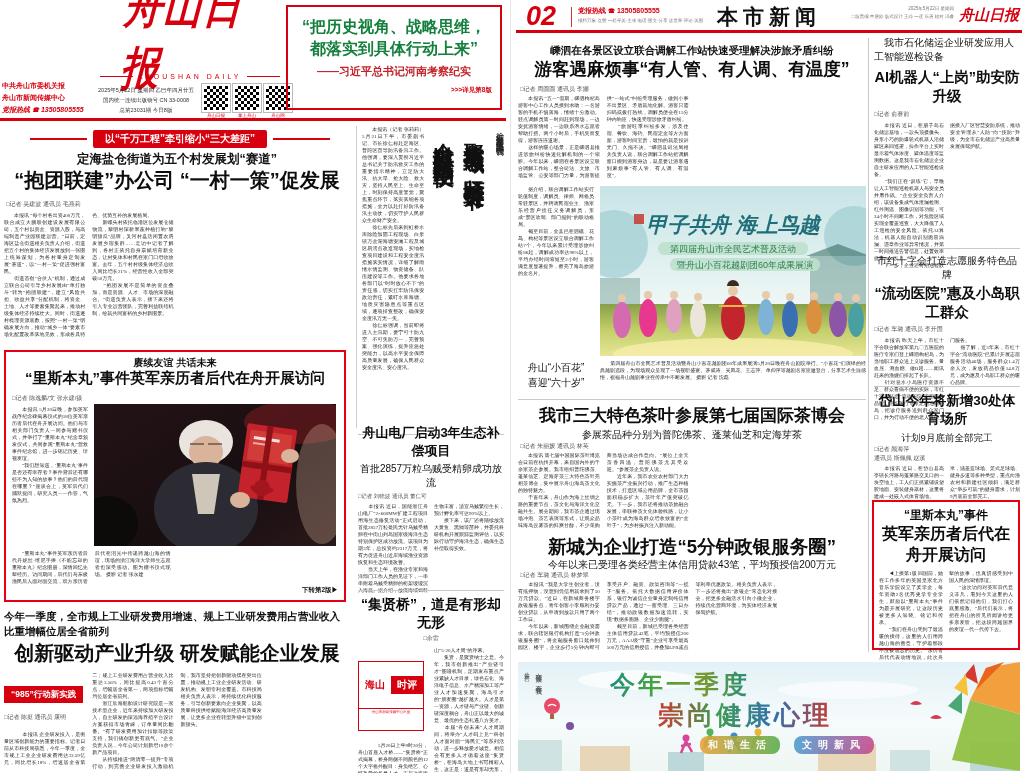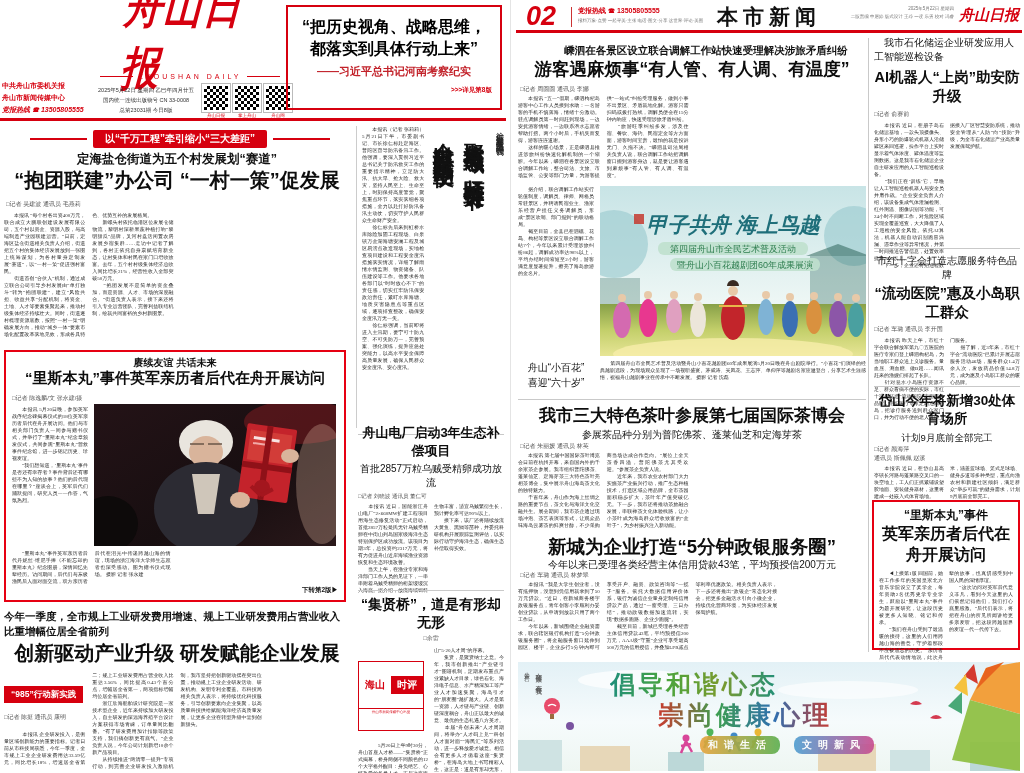--- a/index.html
+++ b/index.html
@@ -27,21 +27,21 @@
            font-size:46px;letter-spacing:2px;transform:scaleX(.82) skewX(-4deg);transform-origin:center;}
   .logo-en{font-size:7px;letter-spacing:3px;color:#d6000f;display:flex;align-items:center;gap:6px;}
   .logo-en:before,.logo-en:after{content:"";flex:1;height:1px;background:#d6000f;}
   .mast-org{font-size:7px;font-weight:700;color:#d6000f;line-height:1.7;}
   .mast-hot{font-style:italic;}
   .mast-date{font-size:5.5px;color:#333;line-height:1.8;}
   .qr{width:24px;height:24px;background:conic-gradient(#000 25%,#fff 0 50%,#000 0 75%,#fff 0) 0 0/6px 6px;
       border:2px solid #fff;outline:1px solid #bbb;}
   .qr-label{font-size:4.5px;color:#d6000f;text-align:center;margin-top:1px;}
   .head-box{border:2px solid #d6000f;box-sizing:border-box;text-align:center;padding-top:9px;}
-  .head-box .l{font-size:16px;font-weight:800;color:#000000;line-height:1.35;}
+  .head-box .l{font-size:16px;font-weight:800;color:#15803d;line-height:1.35;}
   .head-box .s{font-size:11px;color:#c2222a;margin-top:5px;font-weight:600;}
   .head-box .m{font-size:6.5px;color:#d6000f;text-align:right;margin:7px 8px 0 0;font-weight:700;}
   
   .banner-row{display:flex;align-items:center;gap:6px;}
   .banner-row:before,.banner-row:after{content:"";flex:1;height:1.5px;background:#d6000f;}
   .banner-pill{background:#d6000f;color:#fff;font-size:10px;font-weight:700;padding:2px 12px;border-radius:2px;}
   
   .vblock{writing-mode:vertical-rl;text-orientation:upright;}
   .v-head{font-size:21px;font-weight:800;line-height:1.45;letter-spacing:2px;}
   .v-eyebrow{font-size:8px;color:#222;letter-spacing:1px;}
@@ -237,21 +237,21 @@
     <div class="abs red" style="left:62px;top:6px;font-size:7px;font-weight:700;">党报热线 ☎ 13505805555</div>
     <div class="abs tiny" style="left:62px;top:17px;width:160px;">报料万象·点赞 一起寻美·主张 电话·图文·分享 这世界·评论·美图</div>
     <div class="abs ctr section-title" style="left:153px;top:3px;width:200px;">本市新闻</div>
     <div class="abs tiny" style="left:320px;top:5px;width:118px;text-align:right;">
       <div>2025年5月22日 星期四</div>
       <div>二版责编 申屠婷 版式设计 王琤 一读 乐勇 校对 冯睿</div>
     </div>
     <div class="abs logo-small" style="left:443px;top:6px;">舟山日报</div>
     <div class="rule" style="left:0;top:30px;width:506px;"></div>
 
-    <div class="abs ctr kicker" style="left:16px;top:44px;width:348px;font-size:10.5px;font-family:Liberation Mono, monospace;">嵊泗在各景区设立联合调解工作站快速受理解决涉旅矛盾纠纷</div>
+    <div class="abs ctr kicker" style="left:2px;top:44px;width:348px;font-size:10.5px;font-family:Liberation Mono, monospace;">嵊泗在各景区设立联合调解工作站快速受理解决涉旅矛盾纠纷</div>
     <div class="abs ctr headline" style="left:2px;top:57px;width:348px;font-size:17.5px;">游客遇麻烦事“有人管、有人调、有温度”</div>
     <div class="abs byline" style="left:4px;top:85px;">□记者 周圆圆 通讯员 李娜</div>
     <div class="abs body-text cols4" style="left:2px;top:95px;width:348px;height:86px;">　　本报讯 “五一”假期，嵊泗枸杞岛游客中心工作人员接到求助：一名游客的手机不慎落海，情绪十分激动。驻点调解员第一时间赶到现场，一边安抚游客情绪，一边联系潜水志愿者帮助打捞。两个小时后，手机失而复得，游客连连道谢。
 　　这样的暖心场景，正是嵊泗县推进涉旅纠纷快速化解机制的一个缩影。今年以来，嵊泗在各景区设立联合调解工作站，整合司法、文旅、市场监管、公安等部门力量，为游客提供“一站式”纠纷受理服务，做到小事不出景区、矛盾就地化解。游客只需扫码或拨打热线，调解员便会在15分钟内响应，快速受理涉旅矛盾纠纷。
 　　“旅游旺季纠纷多发，涉及住宿、餐饮、海钓、民宿定金等方方面面，游客时间宝贵，最怕的就是投诉无门、久拖不决。”嵊泗县司法局相关负责人说，联合调解工作站把调解窗口搬到游客身边，就是要让游客遇到麻烦事“有人管、有人调、有温度”。</div>
     <div class="abs body-text" style="left:2px;top:186px;width:76px;height:168px;">　　据介绍，联合调解工作站实行轮值制度，调解员、律师、网格员常驻景区，并聘请民宿业主、渔家乐经营户担任义务调解员，形成“景区吹哨、部门报到”的联动格局。
 　　截至目前，全县已在泗礁、花鸟、枸杞等景区设立联合调解工作站7个，今年以来累计受理涉旅纠纷86起，调解成功率达98%以上，平均办结时间缩短至2小时，游客满意度显著提升，擦亮了海岛旅游的金名片。</div>
 
     <svg class="abs" style="left:84px;top:186px;" width="266" height="170" viewBox="0 0 266 170">
       <defs>
@@ -420,21 +420,21 @@
           <polygon points="468,6 486,0 458,28" fill="#e8641f"></polygon>
           <polygon points="446,14 456,2 460,22" fill="#d43a2f"></polygon>
           <polygon points="436,26 448,12 450,34" fill="#f5c23d"></polygon>
           <polygon points="430,44 444,30 444,52" fill="#4aa877"></polygon>
         </g>
       </svg>
       <div class="abs ad-left" style="left:4px;top:6px;height:96px;">
         <div>文明健康 有你有我</div>
         <div style="font-size:5.5px;">公益广告</div>
       </div>
-      <div class="abs ad-main1" style="left:92px;top:6px;">倡导和谐心态</div>
+      <div class="abs ad-main1" style="left:92px;top:6px;">今年一季度</div>
       <div class="abs ad-main2" style="left:140px;top:36px;">崇尚健康心理</div>
       <div class="abs ad-badges" style="left:182px;top:74px;">
         <span class="ad-badge">和谐生活</span>
         <span class="ad-badge" style="background:linear-gradient(90deg,#4e9ed0,#c94b8f);">文明新风</span>
       </div>
     </div>
   </div>
 </div>
 
 </body></html>

